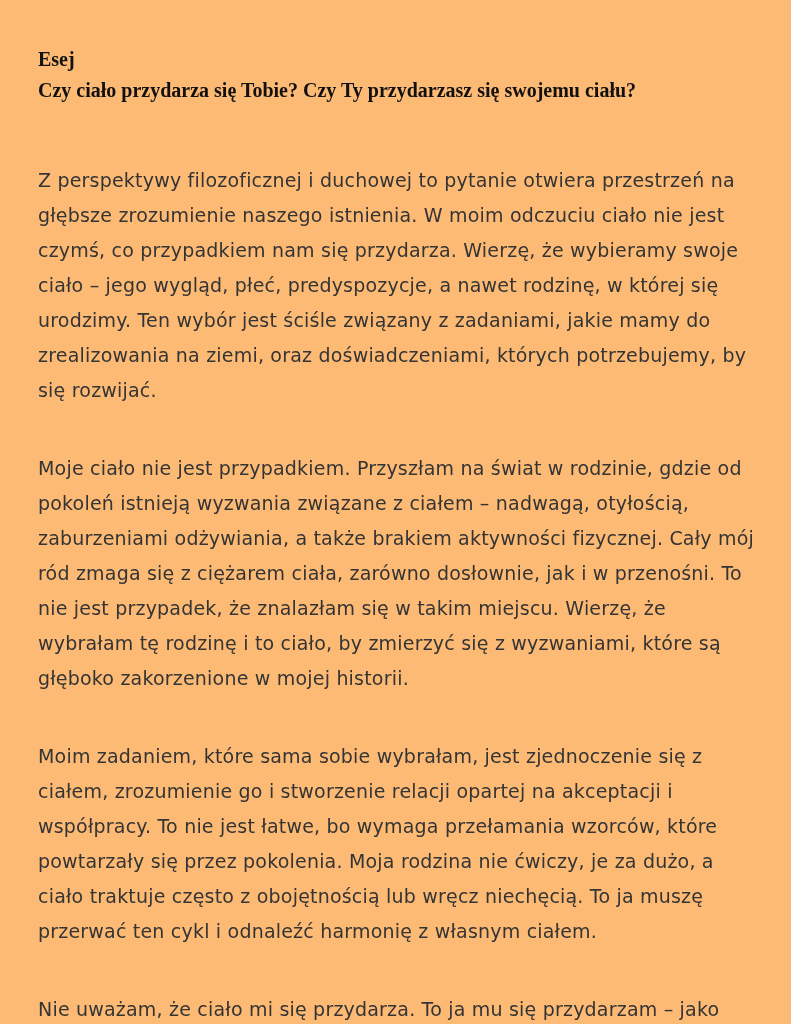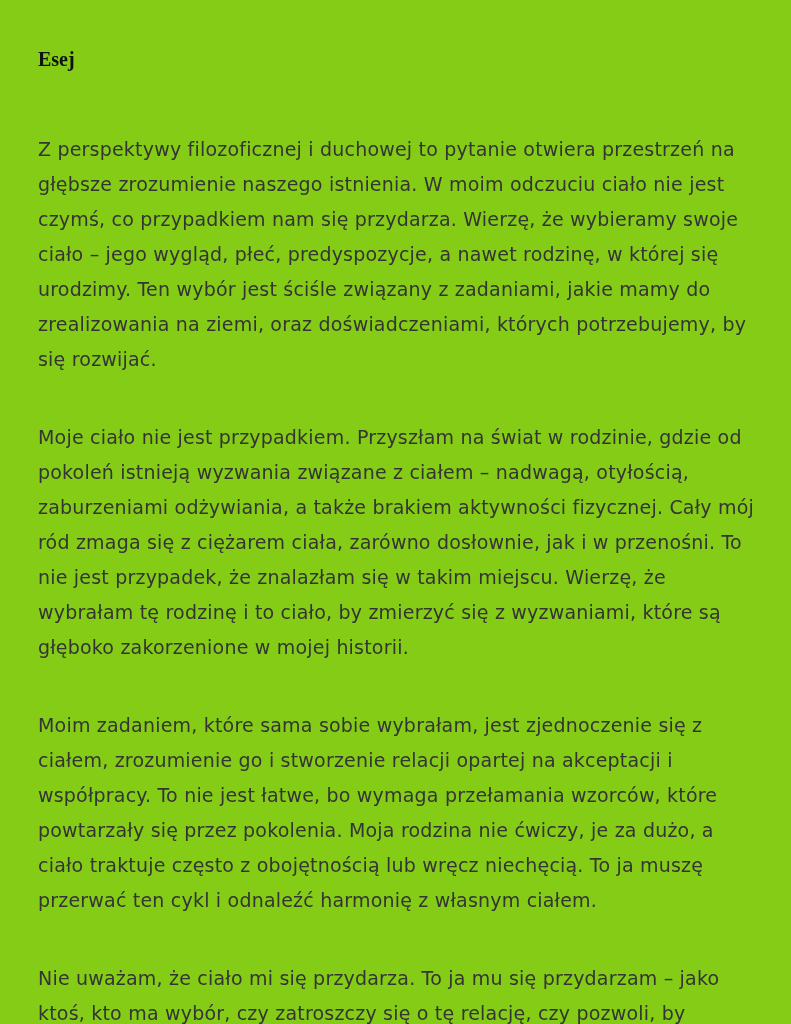--- a/index.html
+++ b/index.html
@@ -5,21 +5,21 @@
   html, body {
     margin: 0;
     padding: 0;
     background: #ffffff;
   }
   .page {
     position: relative;
     width: 791px;
     height: 1024px;
     margin: 0 auto;
-    background: #84cc16;
+    background: #fdba74;
     overflow: hidden;
     box-sizing: border-box;
     padding: 44px 34px 0 38px;
   }
   .heading {
     font-family: "Liberation Serif", "DejaVu Serif", serif;
     font-weight: bold;
     color: #111111;
     font-size: 20px;
     line-height: 31px;
@@ -41,20 +41,21 @@
     text-align: left;
   }
 </style>
 </head>
 <body>
 
 <div class="page">
 
   <h1 class="heading">
     <span class="heading-line">Esej</span>
+    <span class="heading-line">Czy ciało przydarza się Tobie? Czy Ty przydarzasz się swojemu ciału?</span>
   </h1>
 
   <div class="essay-body">
     <p class="essay-paragraph">Z perspektywy filozoficznej i duchowej to pytanie otwiera przestrzeń na głębsze zrozumienie naszego istnienia. W moim odczuciu ciało nie jest czymś, co przypadkiem nam się przydarza. Wierzę, że wybieramy swoje ciało – jego wygląd, płeć, predyspozycje, a nawet rodzinę, w której się urodzimy. Ten wybór jest ściśle związany z zadaniami, jakie mamy do zrealizowania na ziemi, oraz doświadczeniami, których potrzebujemy, by się rozwijać.</p>
     <p class="essay-paragraph">Moje ciało nie jest przypadkiem. Przyszłam na świat w rodzinie, gdzie od pokoleń istnieją wyzwania związane z ciałem – nadwagą, otyłością, zaburzeniami odżywiania, a także brakiem aktywności fizycznej. Cały mój ród zmaga się z ciężarem ciała, zarówno dosłownie, jak i w przenośni. To nie jest przypadek, że znalazłam się w takim miejscu. Wierzę, że wybrałam tę rodzinę i to ciało, by zmierzyć się z wyzwaniami, które są głęboko zakorzenione w mojej historii.</p>
     <p class="essay-paragraph">Moim zadaniem, które sama sobie wybrałam, jest zjednoczenie się z ciałem, zrozumienie go i stworzenie relacji opartej na akceptacji i współpracy. To nie jest łatwe, bo wymaga przełamania wzorców, które powtarzały się przez pokolenia. Moja rodzina nie ćwiczy, je za dużo, a ciało traktuje często z obojętnością lub wręcz niechęcią. To ja muszę przerwać ten cykl i odnaleźć harmonię z własnym ciałem.</p>
     <p class="essay-paragraph">Nie uważam, że ciało mi się przydarza. To ja mu się przydarzam – jako ktoś, kto ma wybór, czy zatroszczy się o tę relację, czy pozwoli, by powtarzały się stare schematy. Moje ciało jest moim towarzyszem, a nie przeciwnikiem. Przyszłam tutaj, by zrozumieć, jak tworzyć z nim przyjaźń, by zjednoczyć umysł, duszę i materię.</p>
   </div>
 
 </div>

